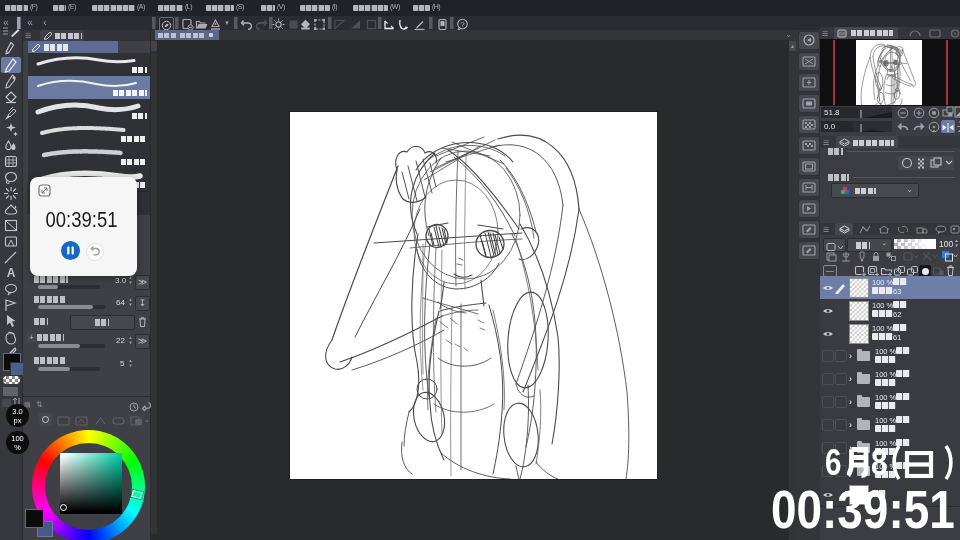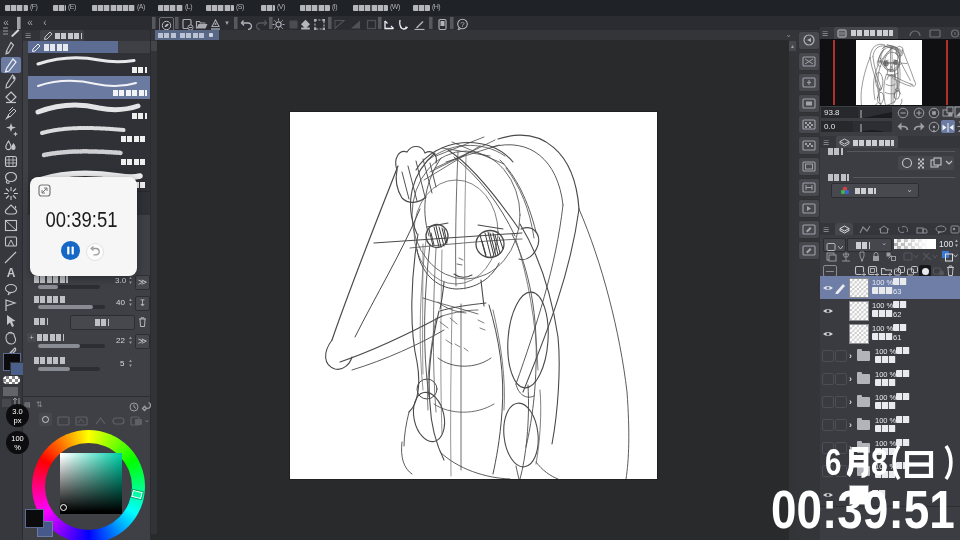--- a/index.html
+++ b/index.html
@@ -322,21 +322,21 @@
     <div class="slider" style="left:15px;top:70px;width:62px">
           <div class="fill" style="width:20px"></div>
         </div>
     <div class="val" style="left:92px;top:61px">3.0</div>
     <div class="spin" style="left:104px;top:60px">▲<br>▼</div>
     <div class="tpbtn" style="left:112px;top:60px">≫</div>
     <div class="b" style="left:11px;top:81px;width:31px;height:7px;color:#c9cbd0"></div>
     <div class="slider" style="left:15px;top:90px;width:67px">
           <div class="fill" style="width:55px"></div>
         </div>
-    <div class="val" style="left:93px;top:83px">40</div>
+    <div class="val" style="left:93px;top:83px">64</div>
     <div class="spin" style="left:104px;top:82px">▲<br>▼</div>
     <div class="tpbtn" style="left:112px;top:81px">↧</div>
     <div class="b" style="left:11px;top:103px;width:14px;height:7px;color:#c9cbd0"></div>
     <div class="abs" style="left:47px;top:100px;width:63px;height:13px;background:#46484e;border:1px solid #2c2e32;border-radius:2px">
           <div class="b" style="left:24px;top:3px;width:14px;height:7px;color:#c9cbd0"></div>
         </div>
     <svg class="abs" style="left:114px;top:101px" width="11" height="12" viewBox="0 0 11 12">
           <path d="M2 3h7M4 3V1.8h3V3M3 3l.5 7.5h4L8 3" fill="none" stroke="#b5b7bc" stroke-width="1"></path>
         </svg>
     <div class="abs" style="left:4px;top:118px;width:9px;height:9px;background:#46484e;border-radius:1px;color:#c0c2c7;font-size:8px;line-height:9px;text-align:center">+</div>
@@ -635,21 +635,21 @@
         </svg>
   </div>
   <div id="navpreview">
     <div id="navthumb"><svg width="66" height="65" viewBox="0 0 367 362" style="transform:scaleX(-1)" preserveAspectRatio="none">
             <use href="#sk2" width="367" height="367"></use>
           </svg></div>
     <div class="redline" style="left:13px"></div>
     <div class="redline" style="left:126px"></div>
   </div>
   <div class="abs" style="left:0;top:76px;width:140px;height:32px;background:#3b3d43"></div>
-  <div class="abs" style="left:1px;top:77px;width:71px;height:11px;background:#26282c;color:#e4e6ea;font-size:8px;line-height:11px;padding-left:3px;box-sizing:border-box">93.8</div>
+  <div class="abs" style="left:1px;top:77px;width:71px;height:11px;background:#26282c;color:#e4e6ea;font-size:8px;line-height:11px;padding-left:3px;box-sizing:border-box">51.8</div>
   <div class="abs" style="left:38px;top:77px;width:34px;height:11px;background:#2c2e33;overflow:hidden"><svg width="34" height="11">
           <path d="M0 9 L34 2 34 9Z" fill="#1b1c1f"></path>
           <path d="M3 0v11" stroke="#85878d" stroke-width="1.6"></path>
         </svg></div>
   <svg class="abs" style="left:77px;top:77px" width="12" height="12" viewBox="0 0 12 12">
         <circle cx="6" cy="6" r="4.8" fill="none" stroke="#9ea0a6" stroke-width="1"></circle>
         <path d="M3.5 6h5" stroke="#9ea0a6" stroke-width="1.1"></path>
       </svg>
   <svg class="abs" style="left:93px;top:77px" width="12" height="12" viewBox="0 0 12 12">
         <circle cx="6" cy="6" r="4.8" fill="none" stroke="#9ea0a6" stroke-width="1"></circle>

